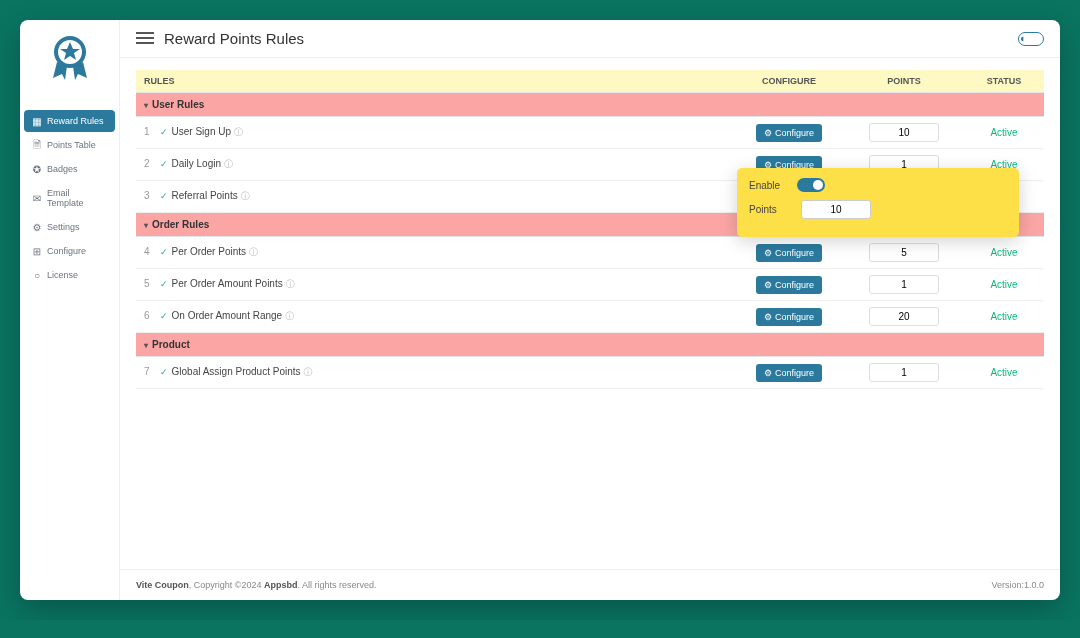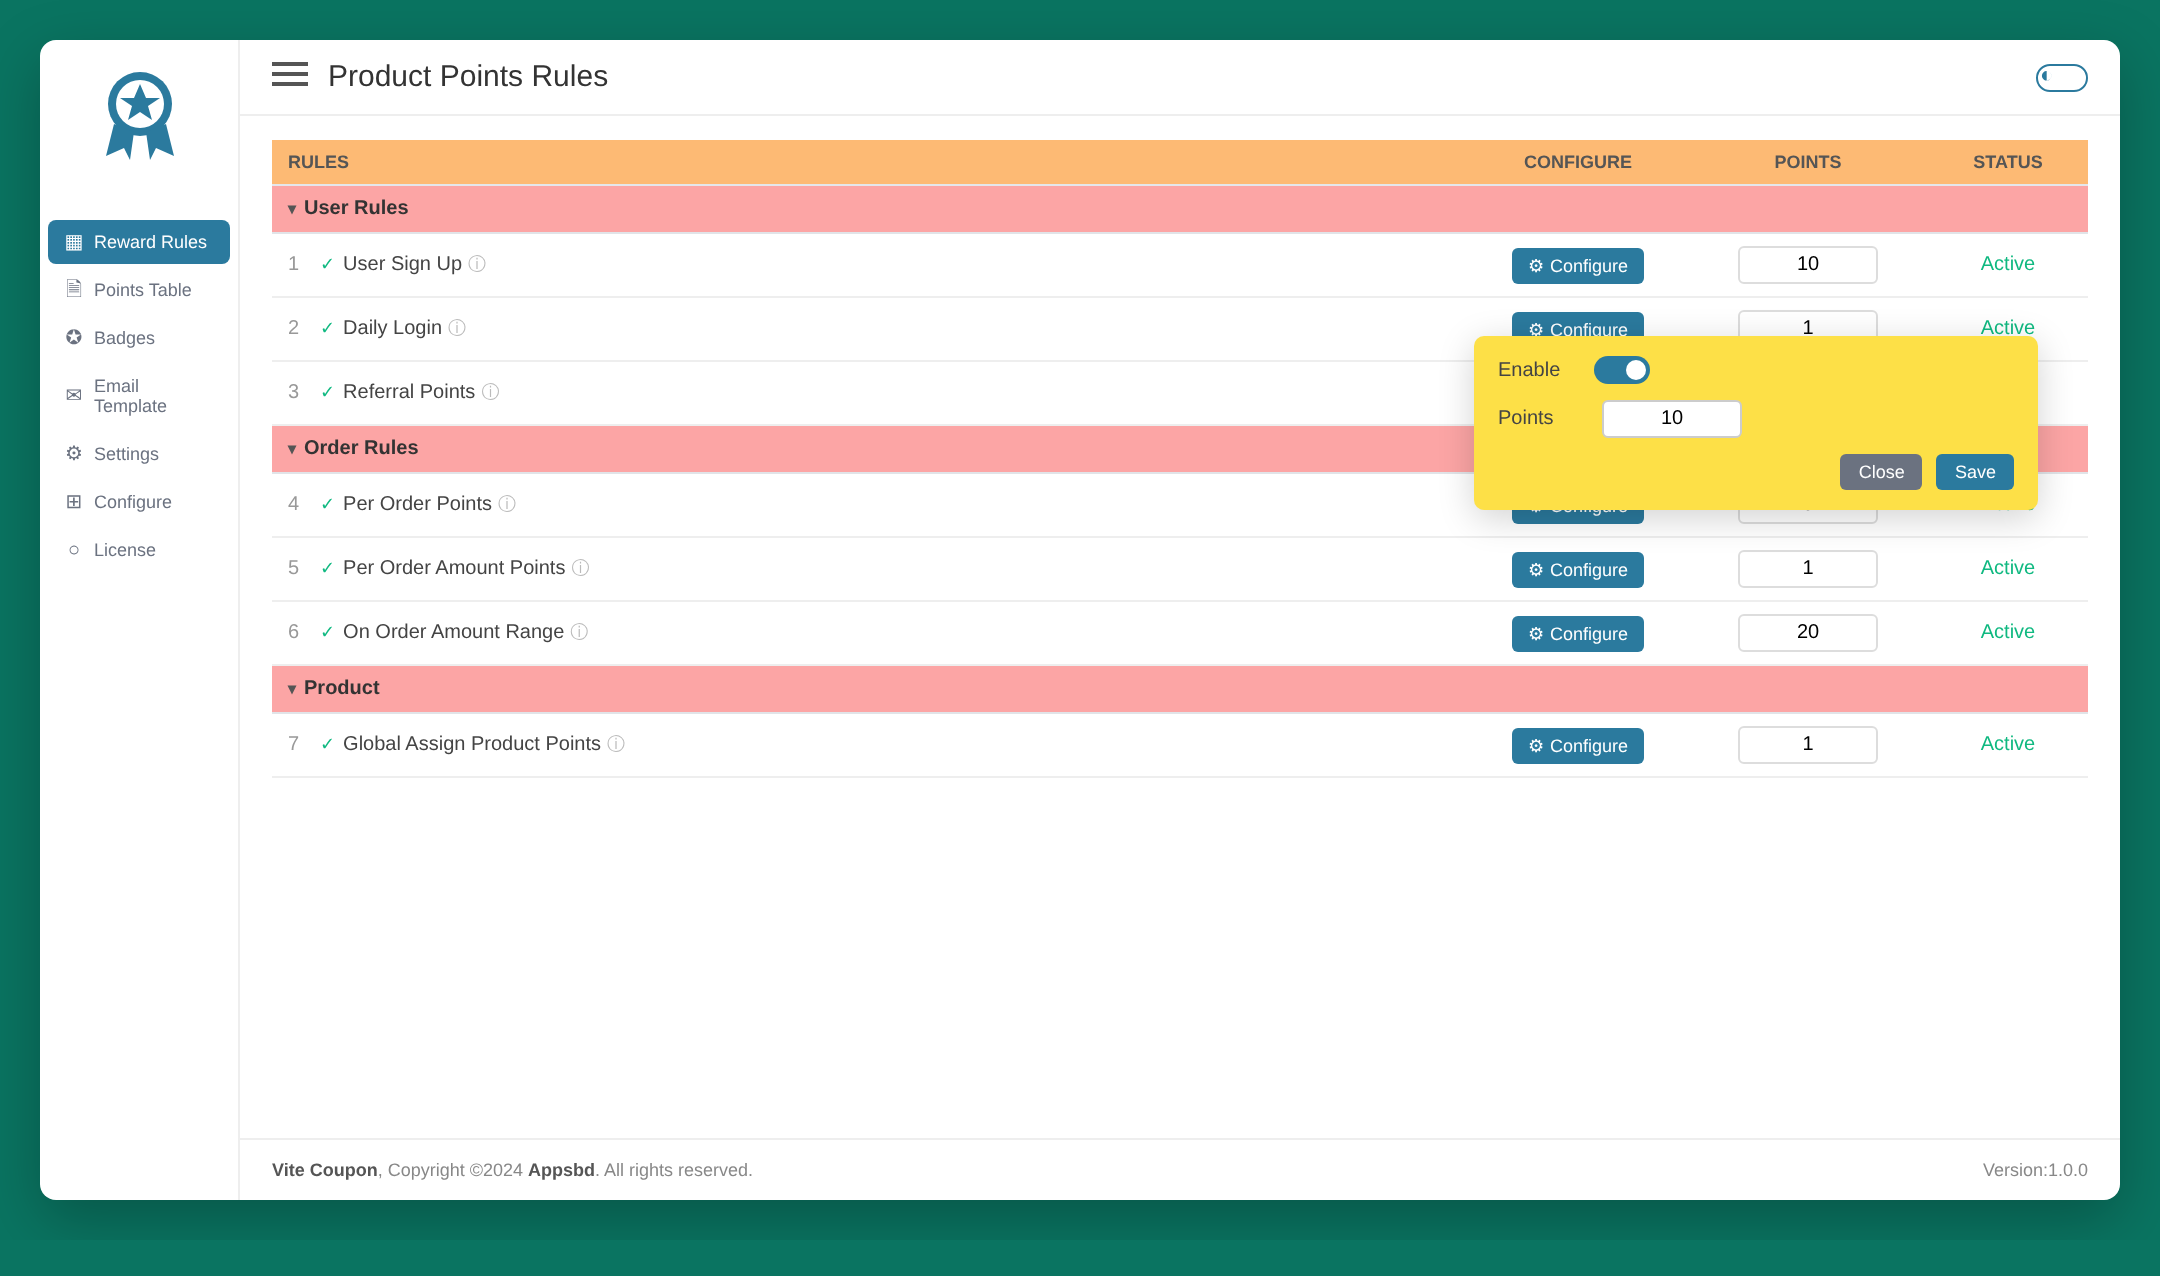--- a/index.html
+++ b/index.html
@@ -13,21 +13,21 @@
     .nav-item.active { background: #2b7a9e; color: #fff; }
     .nav-icon { width: 10px; height: 10px; display: inline-flex; align-items: center; justify-content: center; font-size: 10px; flex-shrink: 0; }
     .content { flex: 1; display: flex; flex-direction: column; }
     .header { display: flex; align-items: center; padding: 10px 16px; border-bottom: 1px solid #eee; }
     .menu-icon { width: 18px; margin-right: 10px; cursor: pointer; color: #555; }
     .page-title { font-size: 15px; font-weight: 500; color: #333; flex: 1; }
     .toggle-theme { width: 26px; height: 14px; border: 1px solid #2b7a9e; border-radius: 8px; position: relative; cursor: pointer; }
     .toggle-theme::after { content: "◐"; position: absolute; left: 1px; top: -1px; font-size: 11px; color: #2b7a9e; }
     .table-wrap { flex: 1; padding: 12px 16px 8px 16px; overflow: auto; position: relative; }
     table { width: 100%; border-collapse: collapse; font-size: 10px; }
-    thead th { text-align: left; font-weight: 600; color: #555; padding: 6px 8px; border-bottom: 1px solid #e5e7eb; background: #fdba74; font-size: 9px; }
+    thead th { text-align: left; font-weight: 600; color: #555; padding: 6px 8px; border-bottom: 1px solid #e5e7eb; background: #fef9c3; font-size: 9px; }
     thead th.center { text-align: center; }
     tbody td { padding: 6px 8px; border-bottom: 1px solid #eee; color: #444; vertical-align: middle; }
     .group-row td { font-weight: 700; color: #333; background: #fca5a5; border-bottom: 1px solid #e1e4e8; margin-top: 48px; }
     .caret { display: inline-block; margin-right: 4px; font-size: 8px; color: #555; }
     .rownum { color: #999; width: 14px; display: inline-block; }
     .check { color: #10b981; margin: 0 4px 0 2px; font-size: 9px; }
     .info { color: #bbb; font-size: 9px; margin-left: 3px; }
     .btn-configure { background: #2b7a9e; color: #fff; border: none; border-radius: 3px; padding: 4px 8px; font-size: 9px; cursor: pointer; display: inline-flex; align-items: center; gap: 3px; }
     .btn-configure::before { content: "⚙"; font-size: 9px; }
     .points-input { width: 70px; padding: 3px 6px; text-align: center; border: 1px solid #ddd; border-radius: 3px; font-size: 10px; }
@@ -96,21 +96,21 @@
 
     <section class="content">
       <div class="header">
         <div class="menu-icon">
           <svg viewBox="0 0 18 14" width="18" height="14">
               <line x1="0" y1="2" x2="18" y2="2" stroke="#555" stroke-width="2"></line>
               <line x1="0" y1="7" x2="18" y2="7" stroke="#555" stroke-width="2"></line>
               <line x1="0" y1="12" x2="18" y2="12" stroke="#555" stroke-width="2"></line>
             </svg>
         </div>
-        <div class="page-title">Product Points Rules</div>
+        <div class="page-title">Reward Points Rules</div>
         <div class="toggle-theme"></div>
       </div>
 
       <div class="table-wrap">
         <table>
           <thead>
             <tr>
               <th>RULES</th>
               <th class="center col-configure">CONFIGURE</th>
               <th class="center col-points">POINTS</th>
@@ -188,24 +188,20 @@
 
         <div class="popover">
           <div class="popover-row">
             <label>Enable</label>
             <div class="switch"></div>
           </div>
           <div class="popover-row">
             <label>Points</label>
             <input class="points-input2" value="10" style="">
           </div>
-          <div class="popover-actions">
-            <button class="btn-close">Close</button>
-            <button class="btn-save">Save</button>
-          </div>
         </div>
       </div>
 
       <div class="footer">
         <div>
           <b>Vite Coupon</b><span>, Copyright ©2024 </span><b>Appsbd</b><span>. All rights reserved.</span>
         </div>
         <div>
           <span>Version:</span><span>1.0.0</span>
         </div>

